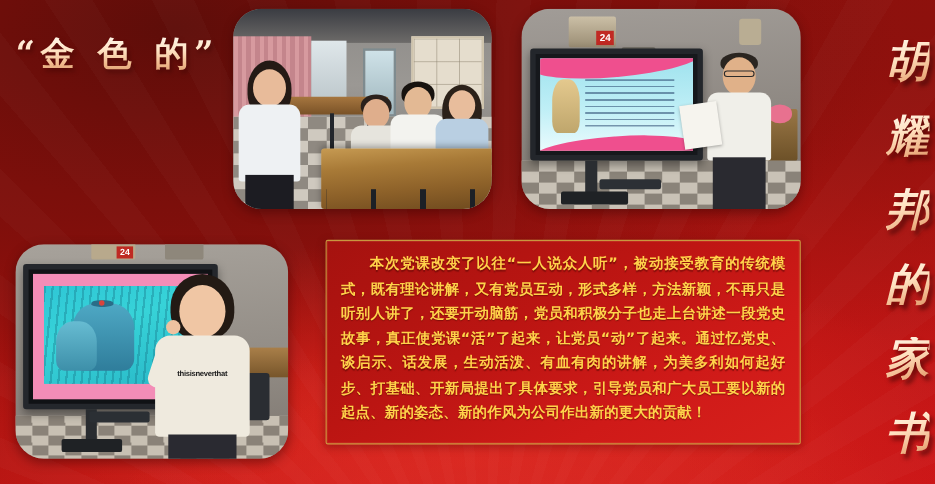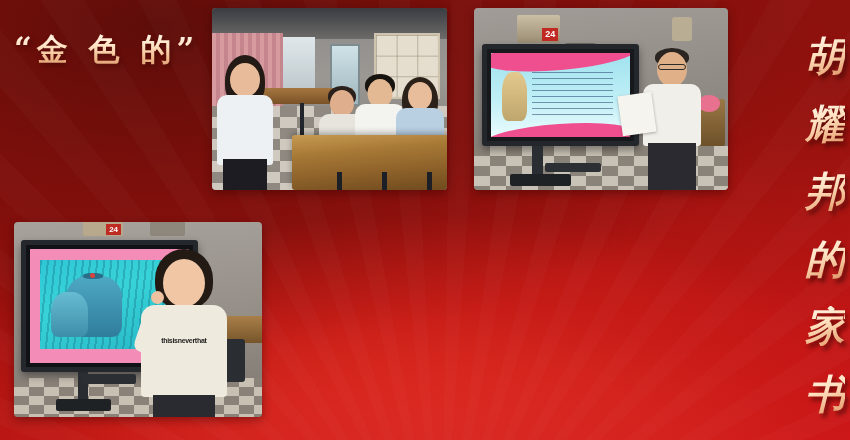--- a/index.html
+++ b/index.html
@@ -58,21 +58,21 @@
   .vtitle span{
     font-size:40px;line-height:1;font-weight:700;font-style:italic;
     font-family:"DejaVu Serif","Liberation Serif",serif;
     background:linear-gradient(160deg,#fff7ec 0%,#ffe1c0 42%,#eeb083 80%,#db9468 100%);
     -webkit-background-clip:text;background-clip:text;color:transparent;
     filter:drop-shadow(3px 4px 2px rgba(55,4,2,.62));
   }
 
   
   .photo{
-    position:absolute;overflow:hidden;border-radius:4px;z-index:5;
+    position:absolute;overflow:hidden;border-radius:26px;z-index:5;
     box-shadow:0 3px 10px rgba(50,3,2,.45);
   }
   .photo .scene{position:absolute;inset:0;}
 
   #photo-meeting{left:212px;top:8px;width:235px;height:182px;}
   #photo-presenter{left:474px;top:8px;width:254px;height:182px;}
   #photo-student{left:14px;top:222px;width:248px;height:195px;}
 
   
   .p1-wall{position:absolute;inset:0;background:linear-gradient(180deg,#8d8b88 0%,#9b9894 38%,#8e8b87 60%,#7d7a76 100%);}
@@ -326,14 +326,17 @@
         <div class="head"></div>
         <div class="body"></div>
         <div class="tee-text">thisisneverthat</div>
         <div class="arm"></div>
         <div class="hand"></div>
         <div class="legs"></div>
       </div>
     </div>
   </div>
 
+  <div class="panel">
+    <p class="body-text">本次党课改变了以往“一人说众人听”，被动接受教育的传统模式，既有理论讲解，又有党员互动，形式多样，方法新颖，不再只是听别人讲了，还要开动脑筋，党员和积极分子也走上台讲述一段党史故事，真正使党课“活”了起来，让党员“动”了起来。通过忆党史、谈启示、话发展，生动活泼、有血有肉的讲解，为美多利如何起好步、打基础、开新局提出了具体要求，引导党员和广大员工要以新的起点、新的姿态、新的作风为公司作出新的更大的贡献！</p>
+  </div>
 
 </div>
 
 </body></html>

